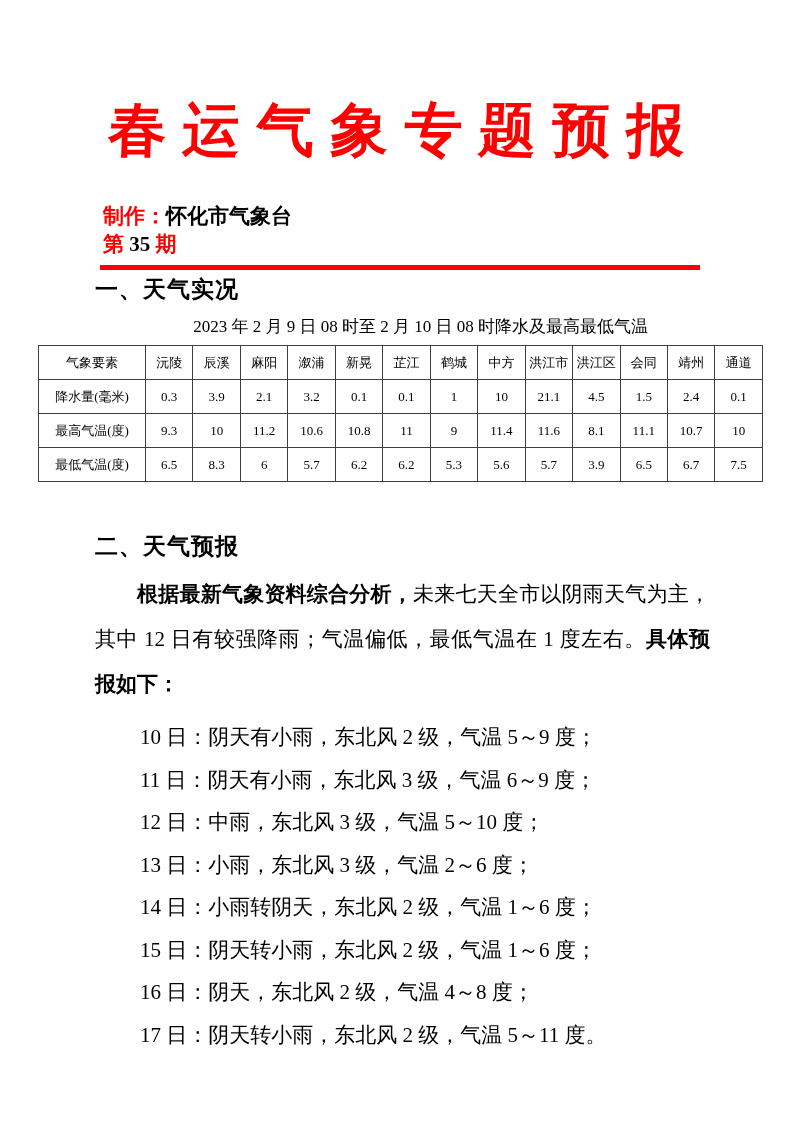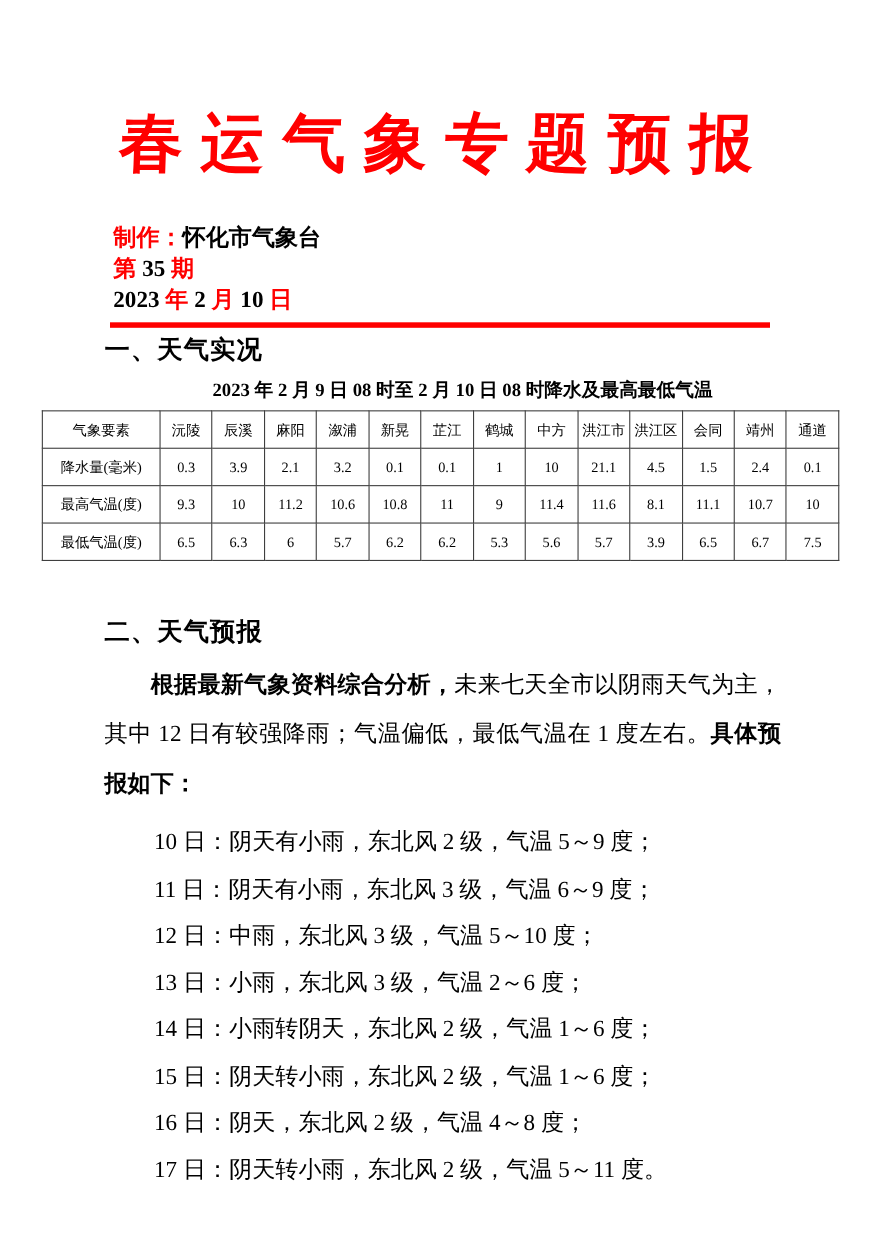--- a/index.html
+++ b/index.html
@@ -21,21 +21,21 @@
     margin:32px 95px 0 103px;
     font-size:21px; font-weight:bold; white-space:nowrap;flex-direction:column;
   }
   .red { color:var(--accent); }
   .black { color:var(--ink); }
   .red-rule { height:5px; background:var(--accent); margin:7px 93px 0 100px; }
   .sec-heading {
     margin:4px 0 0 95px; font-size:23px; font-weight:bold; letter-spacing:1px;
   }
   .table-title {
-    margin-top:10px; text-align:center; font-size:17px; font-weight:bold;padding-left:48px;
+    margin-top:10px; text-align:center; font-size:17px; font-weight:normal;padding-left:48px;
   }
   table.weather {
     margin:7px 0 0 38px; border-collapse:collapse; table-layout:fixed;
     width:725px; font-size:13px; text-align:center;
   }
   table.weather td, table.weather th {
     border:1px solid var(--border); height:34px; font-weight:normal;
     overflow:hidden; padding:0 1px;
   }
   table.weather col.first { width:107px; }
@@ -51,21 +51,20 @@
 </head>
 <body>
 
 <div class="page">
 
   <div class="doc-title">春运气象专题预报</div>
 
   <div class="meta-row">
     <span><span class="red">制作：</span><span class="black">怀化市气象台</span></span>
     <span><span class="red">第</span><span class="black"> 35 </span><span class="red">期</span></span>
-    <span><span class="black">2023</span><span class="red"> 年 </span><span class="black">2</span><span class="red"> 月 </span><span class="black">10</span><span class="red"> 日</span></span>
   </div>
 
   <div class="red-rule"></div>
 
   <div class="sec-heading">一、天气实况</div>
 
   <div class="table-title">2023 年 2 月 9 日 08 时至 2 月 10 日 08 时降水及最高最低气温</div>
 
   <table class="weather">
     <colgroup>
@@ -118,21 +117,21 @@
           <td>11.4</td>
           <td>11.6</td>
           <td>8.1</td>
           <td>11.1</td>
           <td>10.7</td>
           <td>10</td>
         </tr>
         <tr>
           <td>最低气温(度)</td>
           <td>6.5</td>
-          <td>6.3</td>
+          <td>8.3</td>
           <td>6</td>
           <td>5.7</td>
           <td>6.2</td>
           <td>6.2</td>
           <td>5.3</td>
           <td>5.6</td>
           <td>5.7</td>
           <td>3.9</td>
           <td>6.5</td>
           <td>6.7</td>

